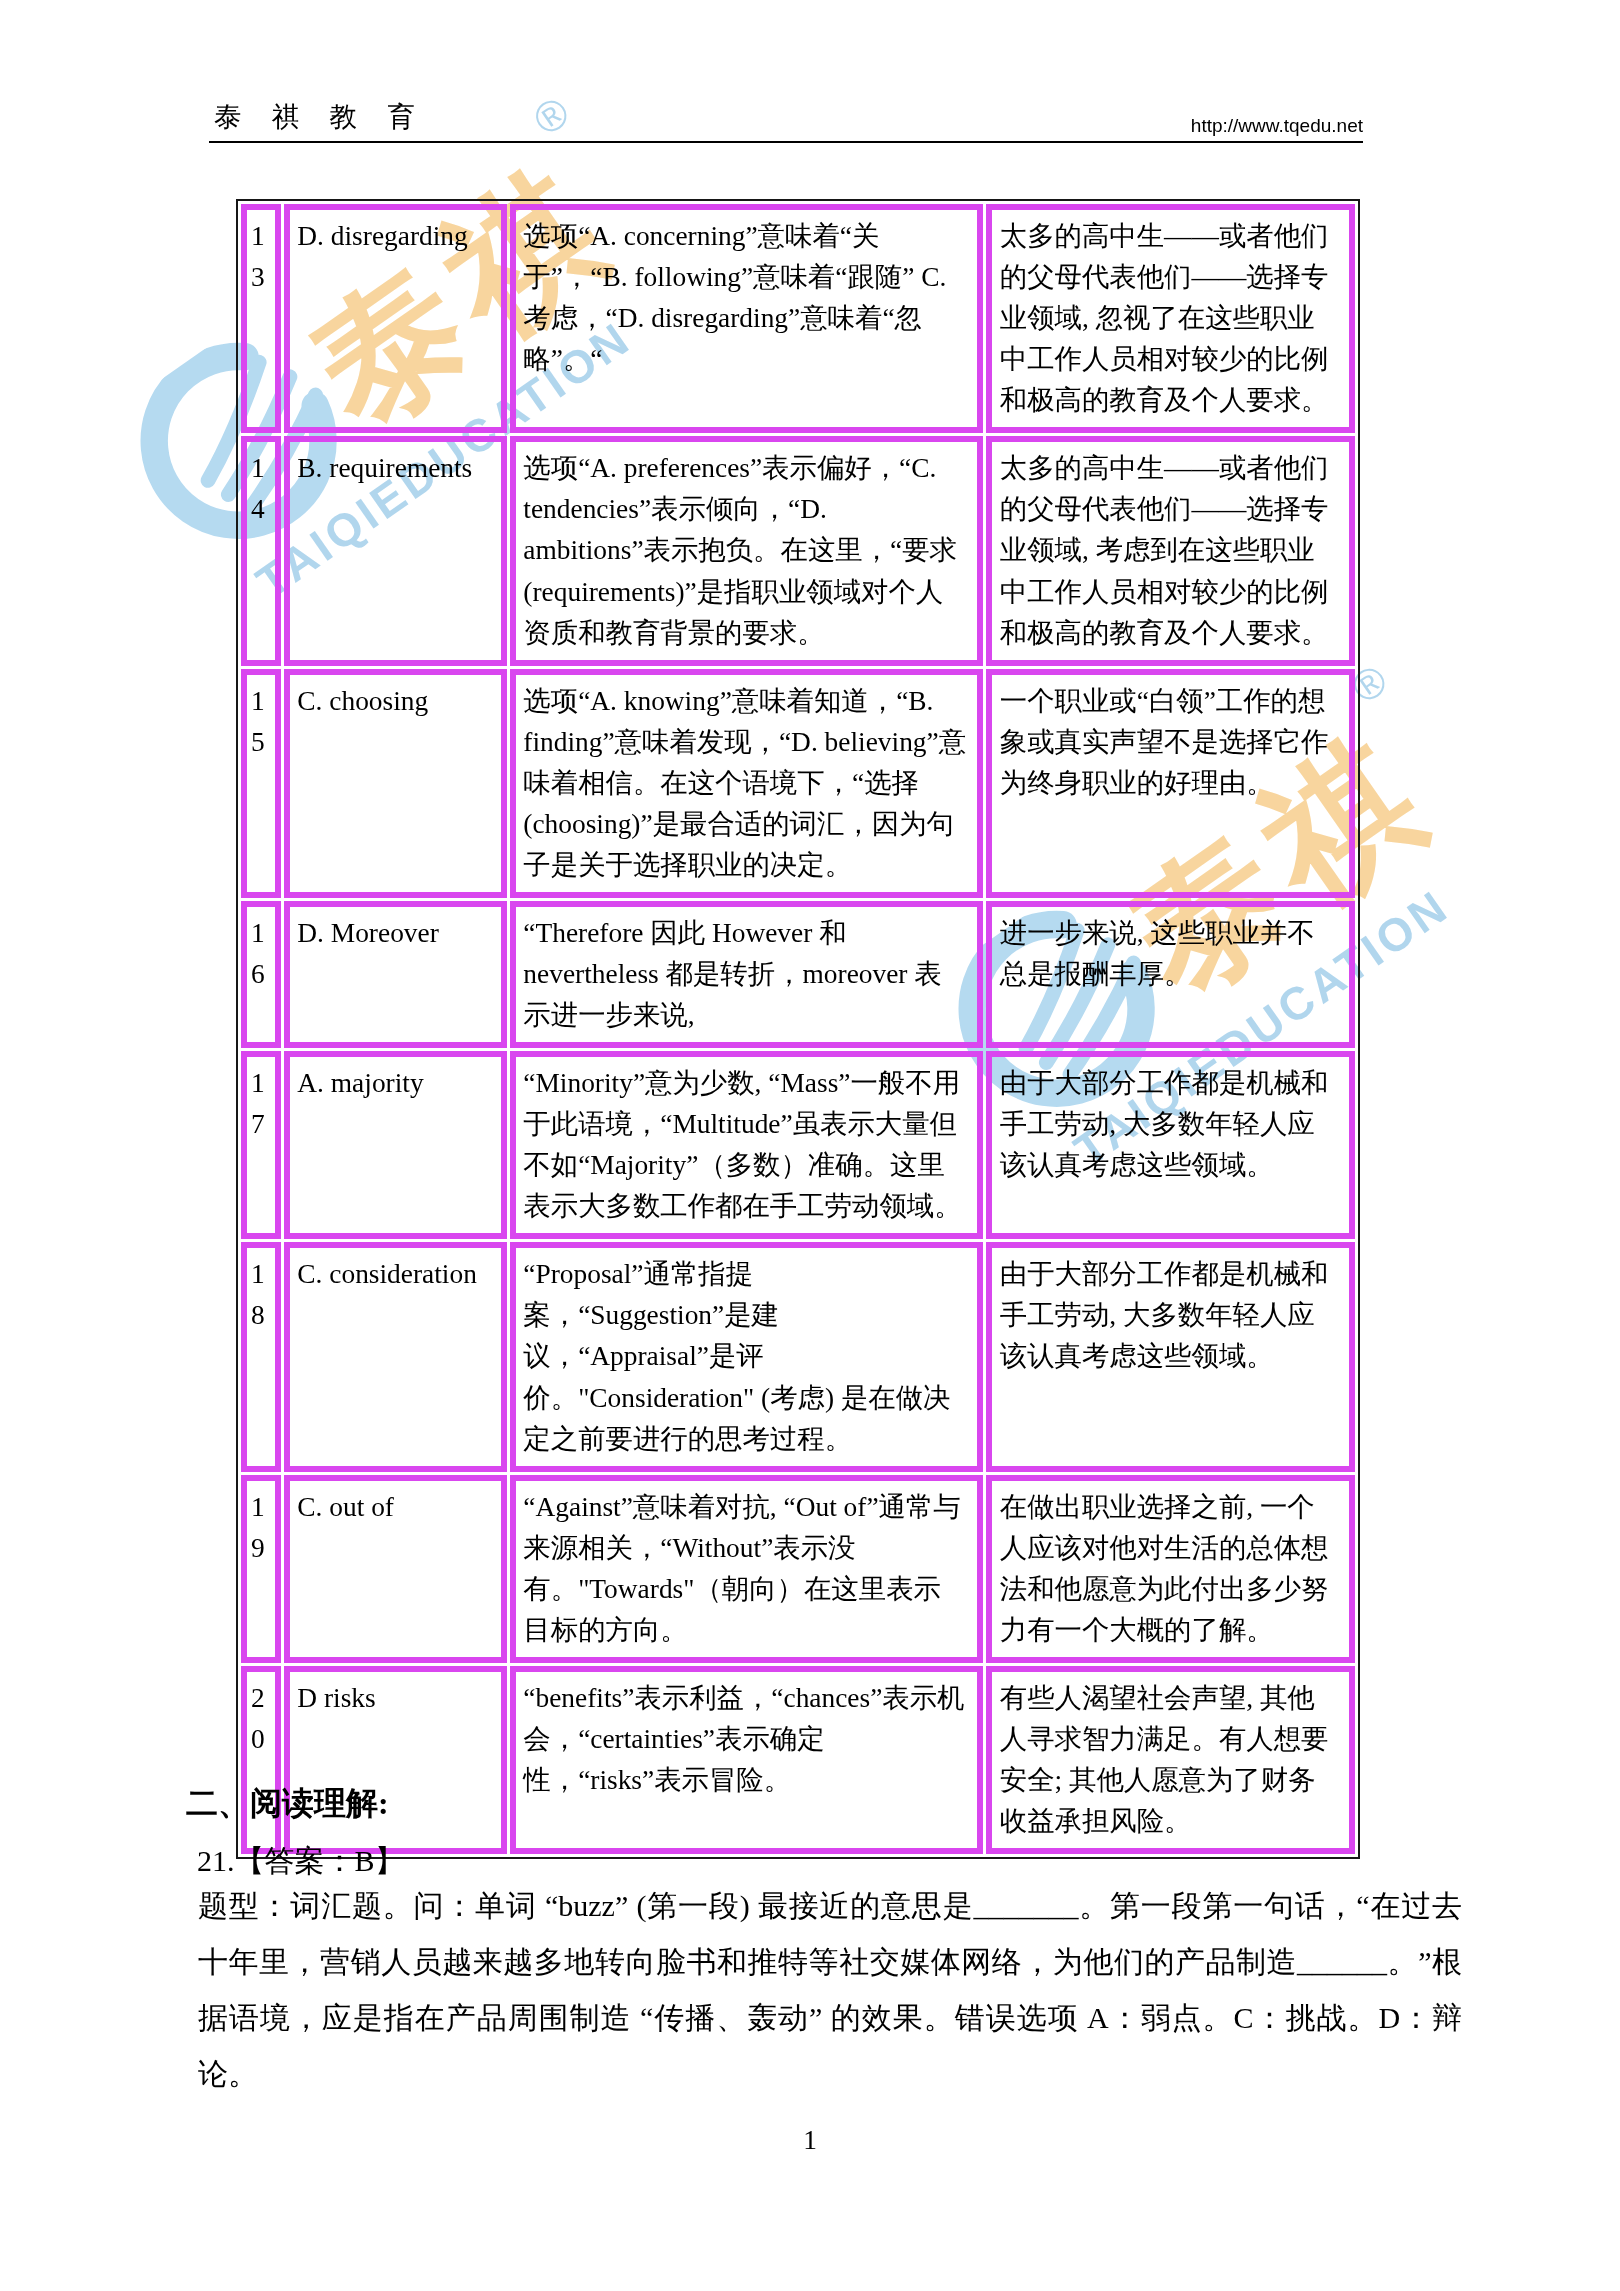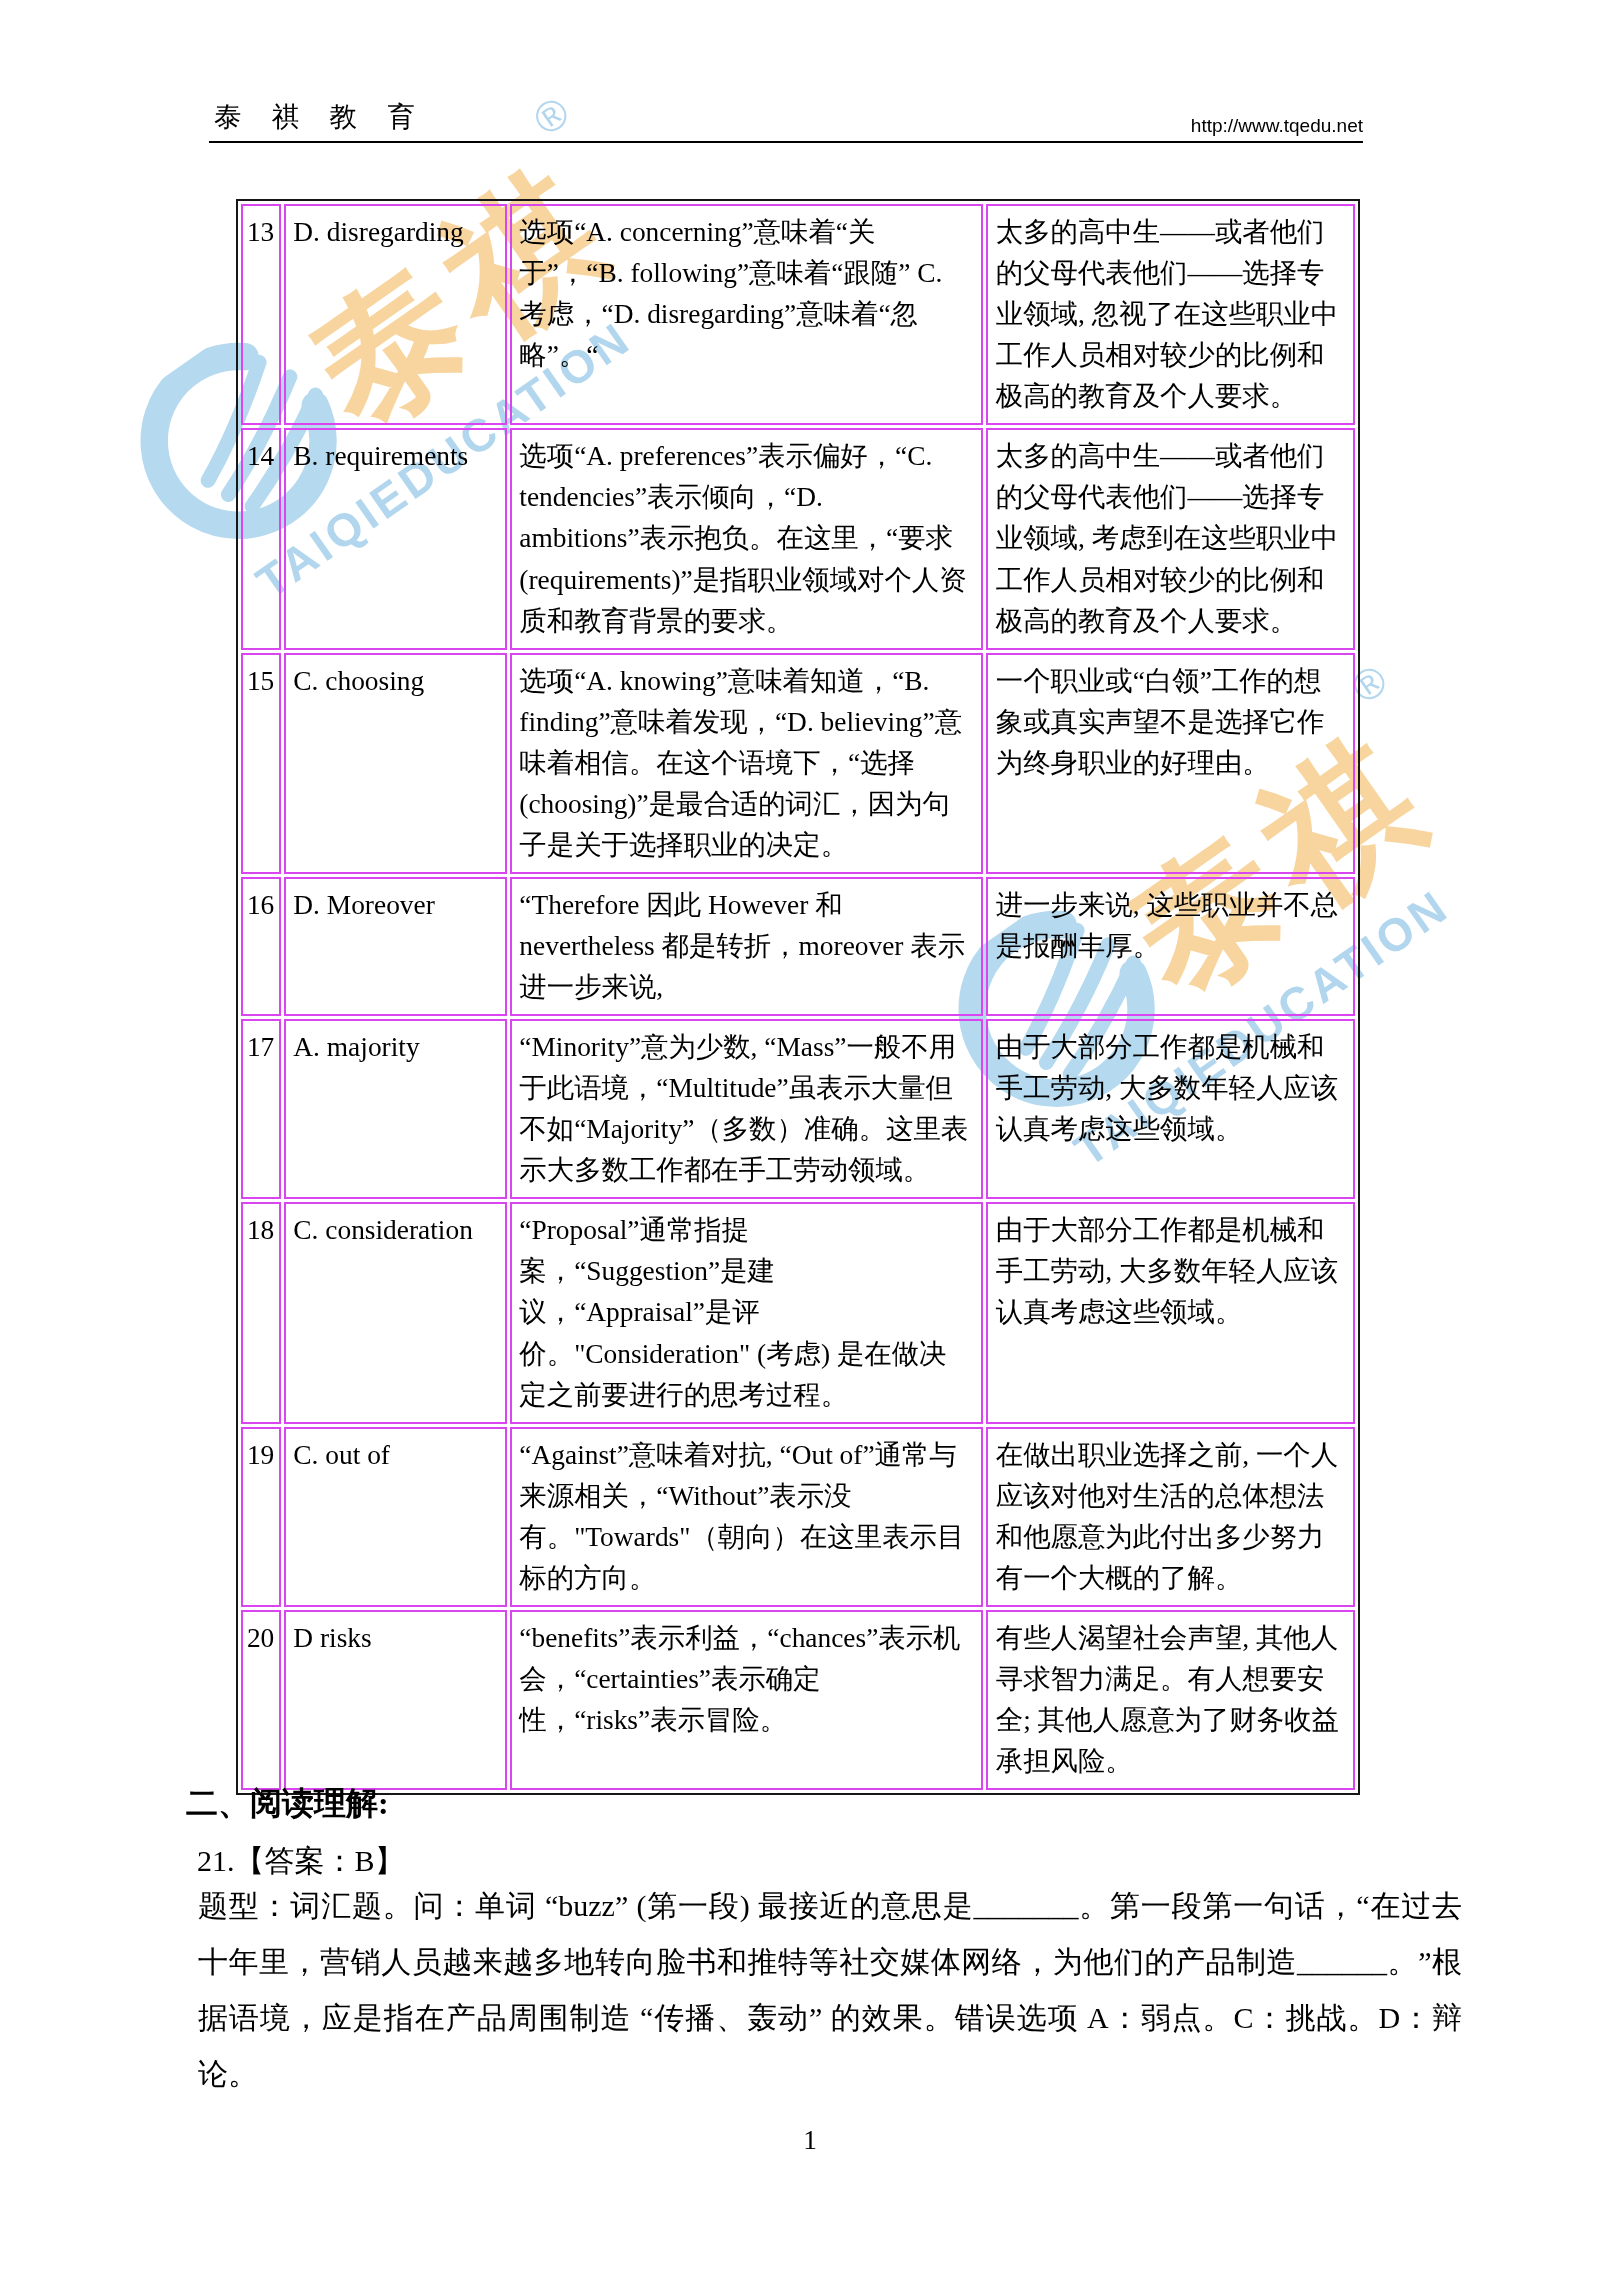--- a/index.html
+++ b/index.html
@@ -57,21 +57,21 @@
   table.ans-table {
     position:absolute; left:236px; top:199px;
     width:1124px;
     table-layout:fixed;
     border-collapse:separate; border-spacing:3.9px;
     border:2.9px solid #161616;
     background:transparent;
     z-index:2;
   }
   .ans-table td {
-    border:2px solid #d946ef;
+    border:6px solid #d946ef;
     vertical-align:top;
     padding:5.9px 8.8px 5.9px 7.8px;
     font-size:27.4px;
     line-height:1.5;
     background:transparent;
     word-break:break-word;
   }
   .ans-table td.c-num { padding-left:3.9px; padding-right:2px; }
 
   

